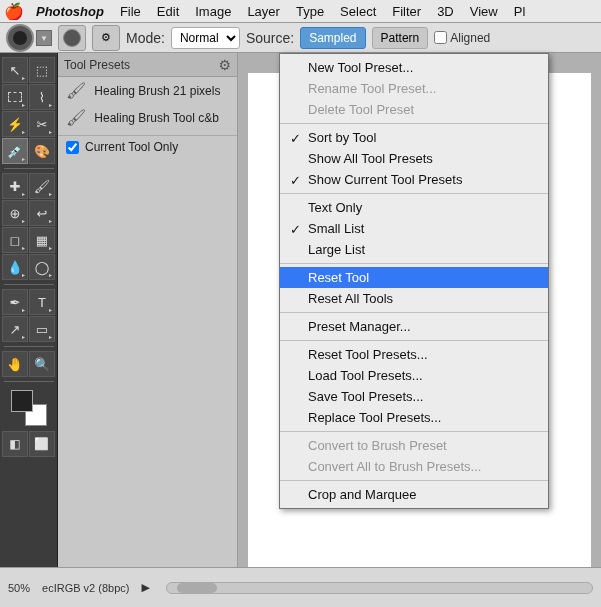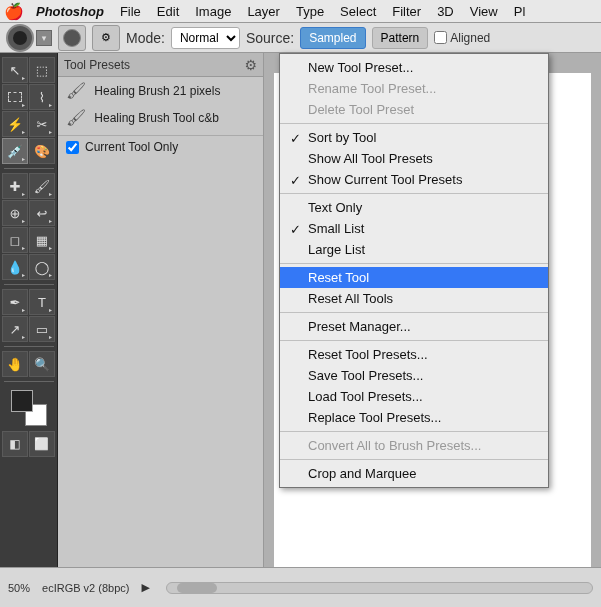--- a/index.html
+++ b/index.html
@@ -199,21 +199,21 @@
       display: flex;
       align-items: center;
       justify-content: center;
       font-size: 12px;
       color: #ddd;
       cursor: pointer;
     }
 
     
     .preset-panel {
-      width: 206px;
+      width: 180px;
       background: #c8c8c8;
       border-right: 1px solid #999;
       flex-shrink: 0;
       display: flex;
       flex-direction: column;
     }
     .preset-panel-header {
       height: 24px;
       background: #b8b8b8;
       border-bottom: 1px solid #999;
@@ -552,24 +552,25 @@
       <div class="menu-item"><span>Text Only</span></div>
       <div class="menu-item"><span class="checkmark">✓</span><span>Small List</span></div>
       <div class="menu-item"><span>Large List</span></div>
       <div class="menu-separator"></div>
       <div class="menu-item highlighted"><span>Reset Tool</span></div>
       <div class="menu-item"><span>Reset All Tools</span></div>
       <div class="menu-separator"></div>
       <div class="menu-item"><span>Preset Manager...</span></div>
       <div class="menu-separator"></div>
       <div class="menu-item"><span>Reset Tool Presets...</span></div>
+      <div class="menu-item"><span>Load Tool Presets...</span></div>
       <div class="menu-item"><span>Save Tool Presets...</span></div>
-      <div class="menu-item"><span>Load Tool Presets...</span></div>
       <div class="menu-item"><span>Replace Tool Presets...</span></div>
       <div class="menu-separator"></div>
+      <div class="menu-item disabled"><span>Convert to Brush Preset</span></div>
       <div class="menu-item disabled"><span>Convert All to Brush Presets...</span></div>
       <div class="menu-separator"></div>
       <div class="menu-item"><span>Crop and Marquee</span></div>
     </div>
 </div>
 
 <div class="status-bar">
   <span>50%</span>
   <span>ecIRGB v2 (8bpc)</span>
   <span style="cursor:pointer;">▶</span>

